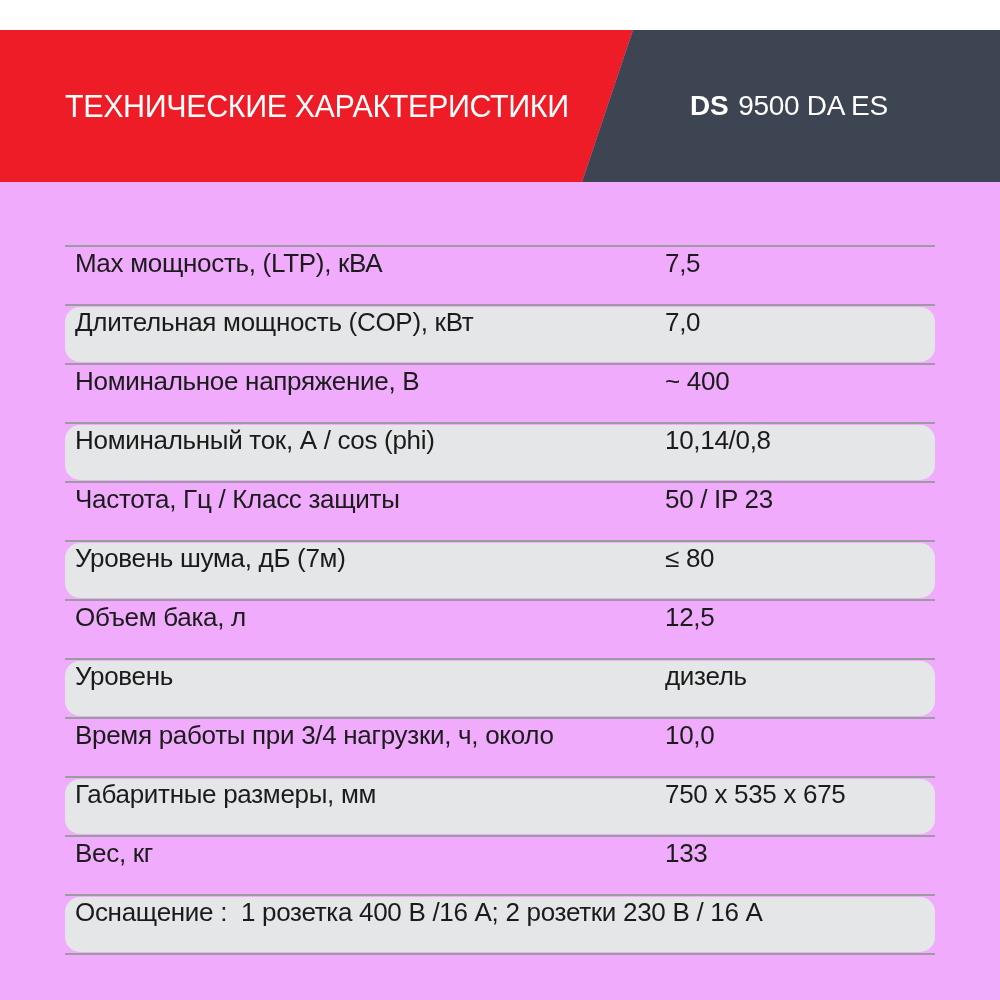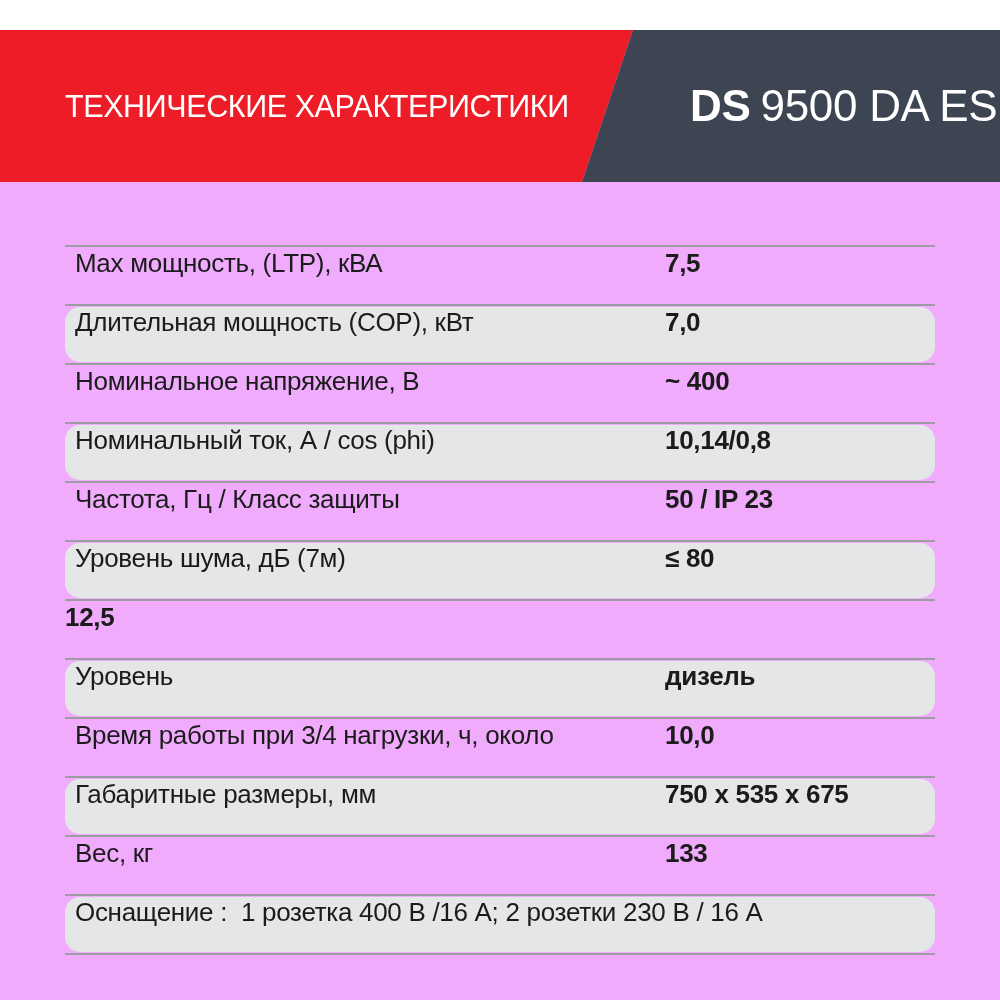--- a/index.html
+++ b/index.html
@@ -20,34 +20,34 @@
   }
   .page-title {
     position:absolute; left:65px; top:0; height:100%;
     display:flex; align-items:center;
     font-size:30.5px; font-weight:400; color:#ffffff; letter-spacing:-0.4px;
     white-space:pre;
   }
   .model {
     position:absolute; left:690px; top:0; height:100%;
     display:flex; align-items:center;
-    font-size:44px; font-weight:400; color:#ffffff; letter-spacing:-0.3px;
+    font-size:28px; font-weight:400; color:#ffffff; letter-spacing:-0.3px;
     white-space:pre;
   }
   .model .series { font-weight:700; margin-right:10px; }
   
   .spec-table { position:absolute; left:65px; top:214px; width:870px; }
   .sep { height:2px; background:var(--separator-gray,#9b9ba1); margin:1px 0; }
   .row {
     height:55px; display:flex; align-items:flex-start;
     font-size:26px; color:var(--text,#1b1b1b); letter-spacing:-0.3px;
   }
   .row.gray { background:var(--row-gray,#e5e6e7);border-radius:15px; }
   .row .label { flex:none; width:600px; padding-left:10px; white-space:pre; }
-  .row .value { flex:1; white-space:pre;font-weight:bold; }
+  .row .value { flex:1; white-space:pre; }
   .row.full .label { width:auto; flex:1; }
   
   .barcode-strip {
     position:absolute; left:183px; bottom:0; width:585px; height:4px;
     background:repeating-linear-gradient(90deg,#4e4e4e 0 60px,transparent 60px 73px);
   }
 </style>
 </head>
 <body>
 
@@ -90,20 +90,21 @@
         <span class="label">Частота, Гц / Класс защиты</span>
         <span class="value">50 / IP 23</span>
       </div>
       <div class="sep"></div>
       <div class="row gray">
         <span class="label">Уровень шума, дБ (7м)</span>
         <span class="value">≤ 80</span>
       </div>
       <div class="sep"></div>
       <div class="row white">
+        <span class="label">Объем бака, л</span>
         <span class="value">12,5</span>
       </div>
       <div class="sep"></div>
       <div class="row gray">
         <span class="label">Уровень</span>
         <span class="value">дизель</span>
       </div>
       <div class="sep"></div>
       <div class="row white">
         <span class="label">Время работы при 3/4 нагрузки, ч, около</span>

